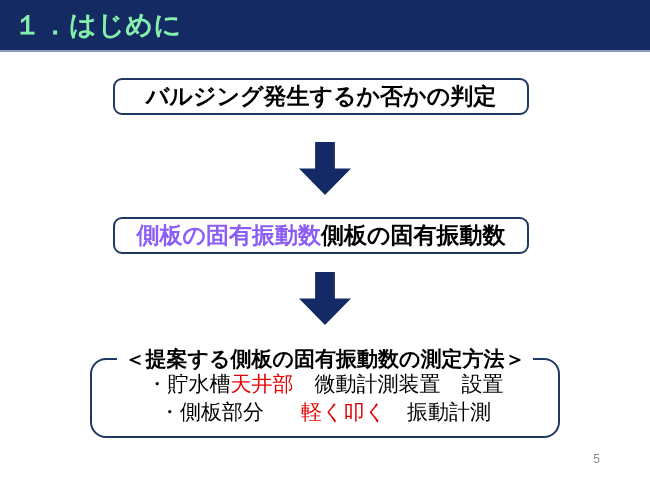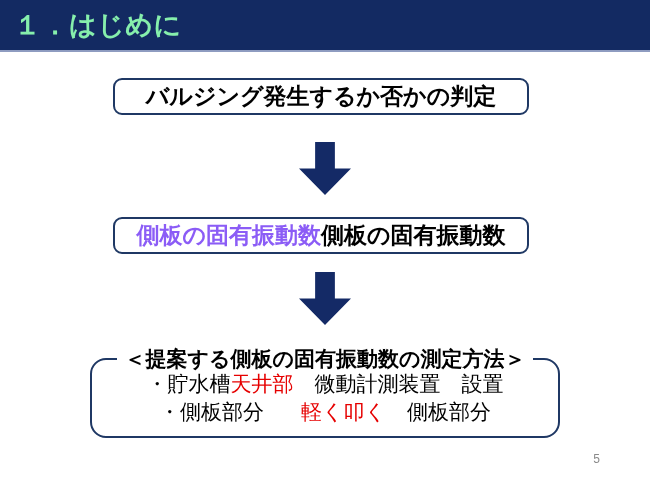--- a/index.html
+++ b/index.html
@@ -129,20 +129,20 @@
       <span><span style="color: #8b5cf6;">側板の固有振動数</span><span>側板の固有振動数</span></span>
     </div>
 
     <div class="down-arrow a2"></div>
 
     <div class="method-box">
       <div class="method-title-row">
         <span>＜提案する側板の固有振動数の測定方法＞</span>
       </div>
       <div class="method-line"><span>・貯水槽</span><span style="color: rgb(230, 0, 0);">天井部</span><span>　微動計測装置　設置</span></div>
-      <div class="method-line"><span>・側板部分　</span><span style="color: rgb(230, 0, 0); padding-left: 16px;">軽く叩く</span><span>　側板部分</span></div>
+      <div class="method-line"><span>・側板部分　</span><span style="color: rgb(230, 0, 0); padding-left: 16px;">軽く叩く</span><span>　振動計測</span></div>
     </div>
 
   </main>
 
   <div class="page-number">5</div>
 
 </div>
 
 </body></html>

